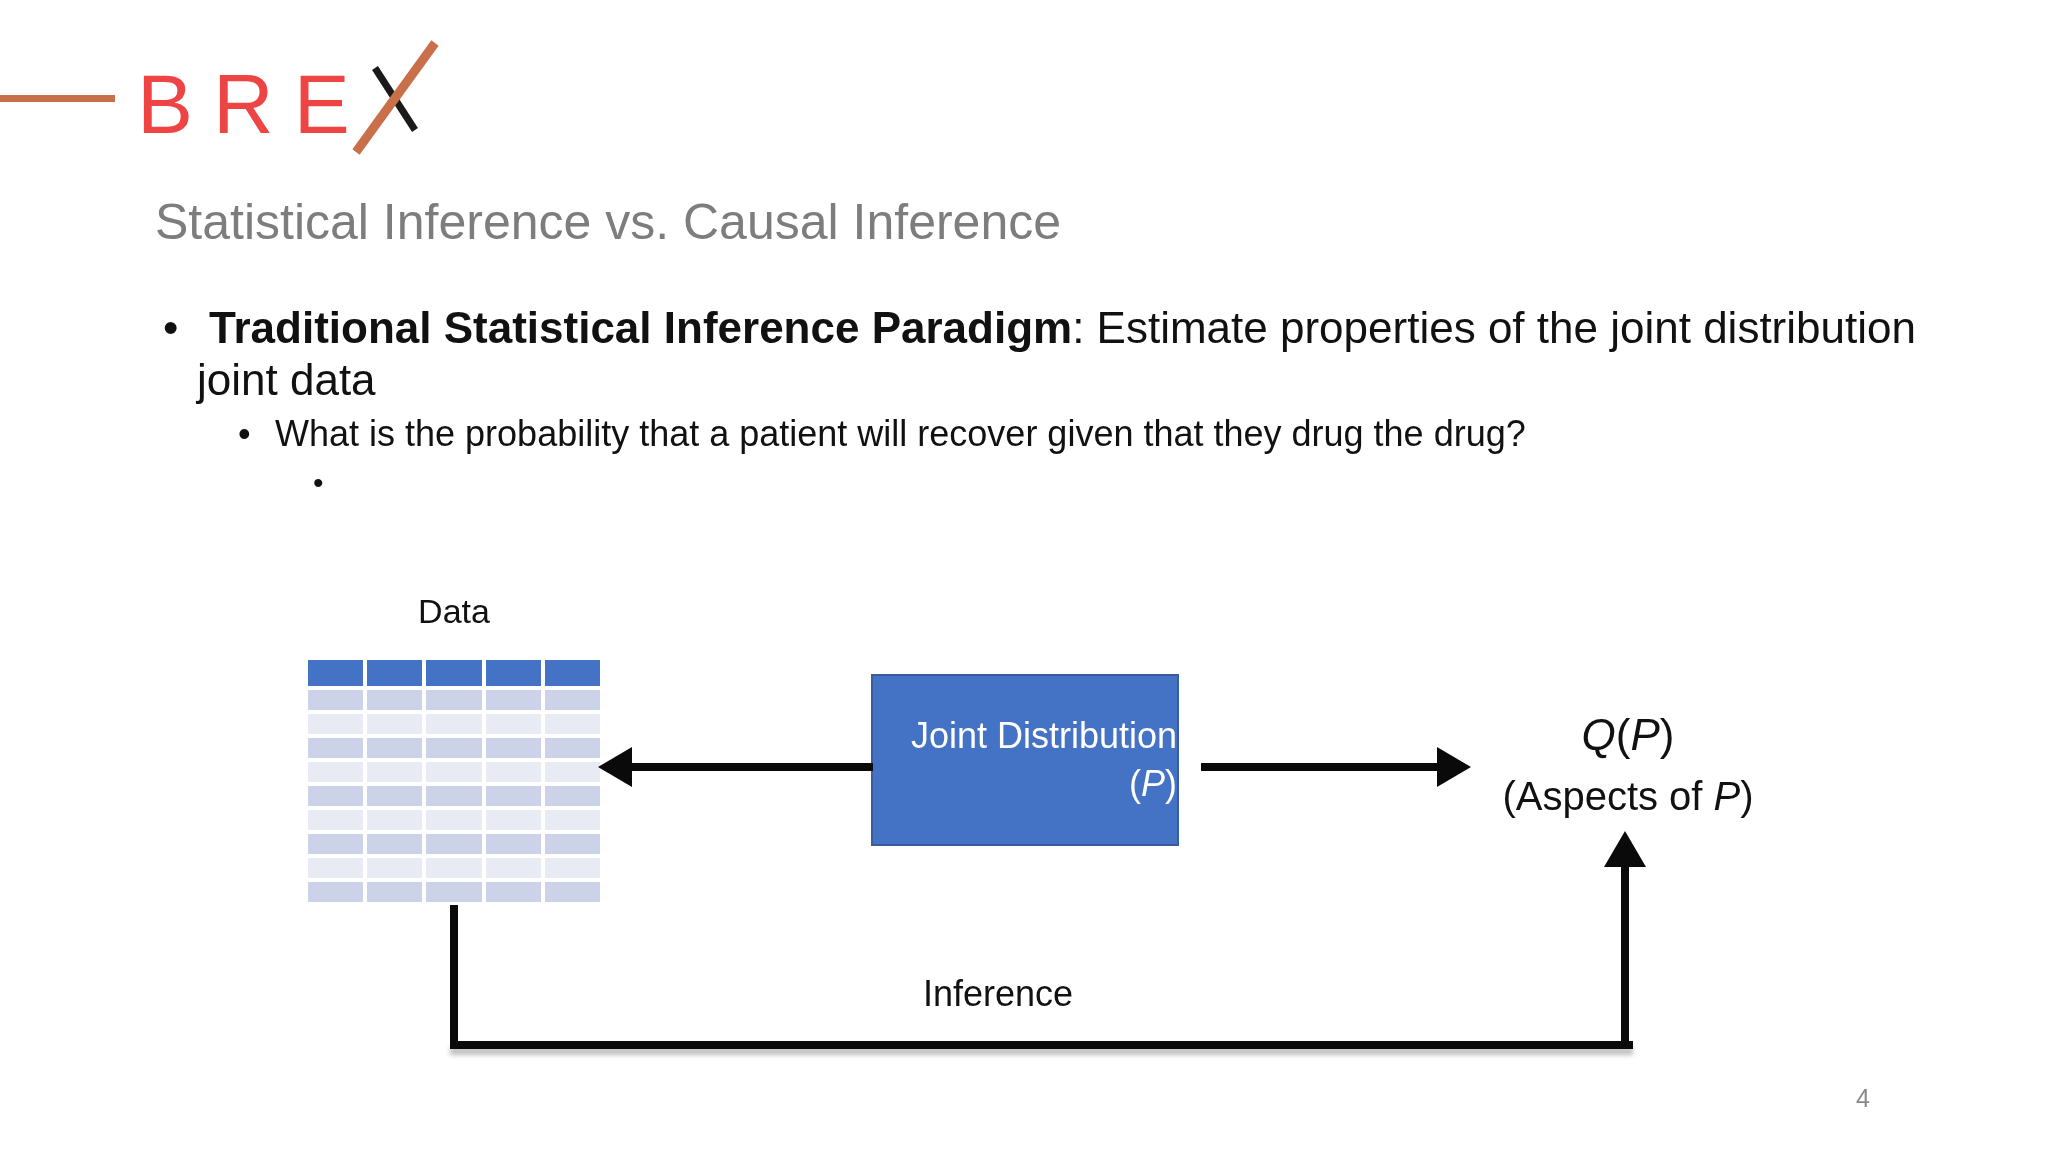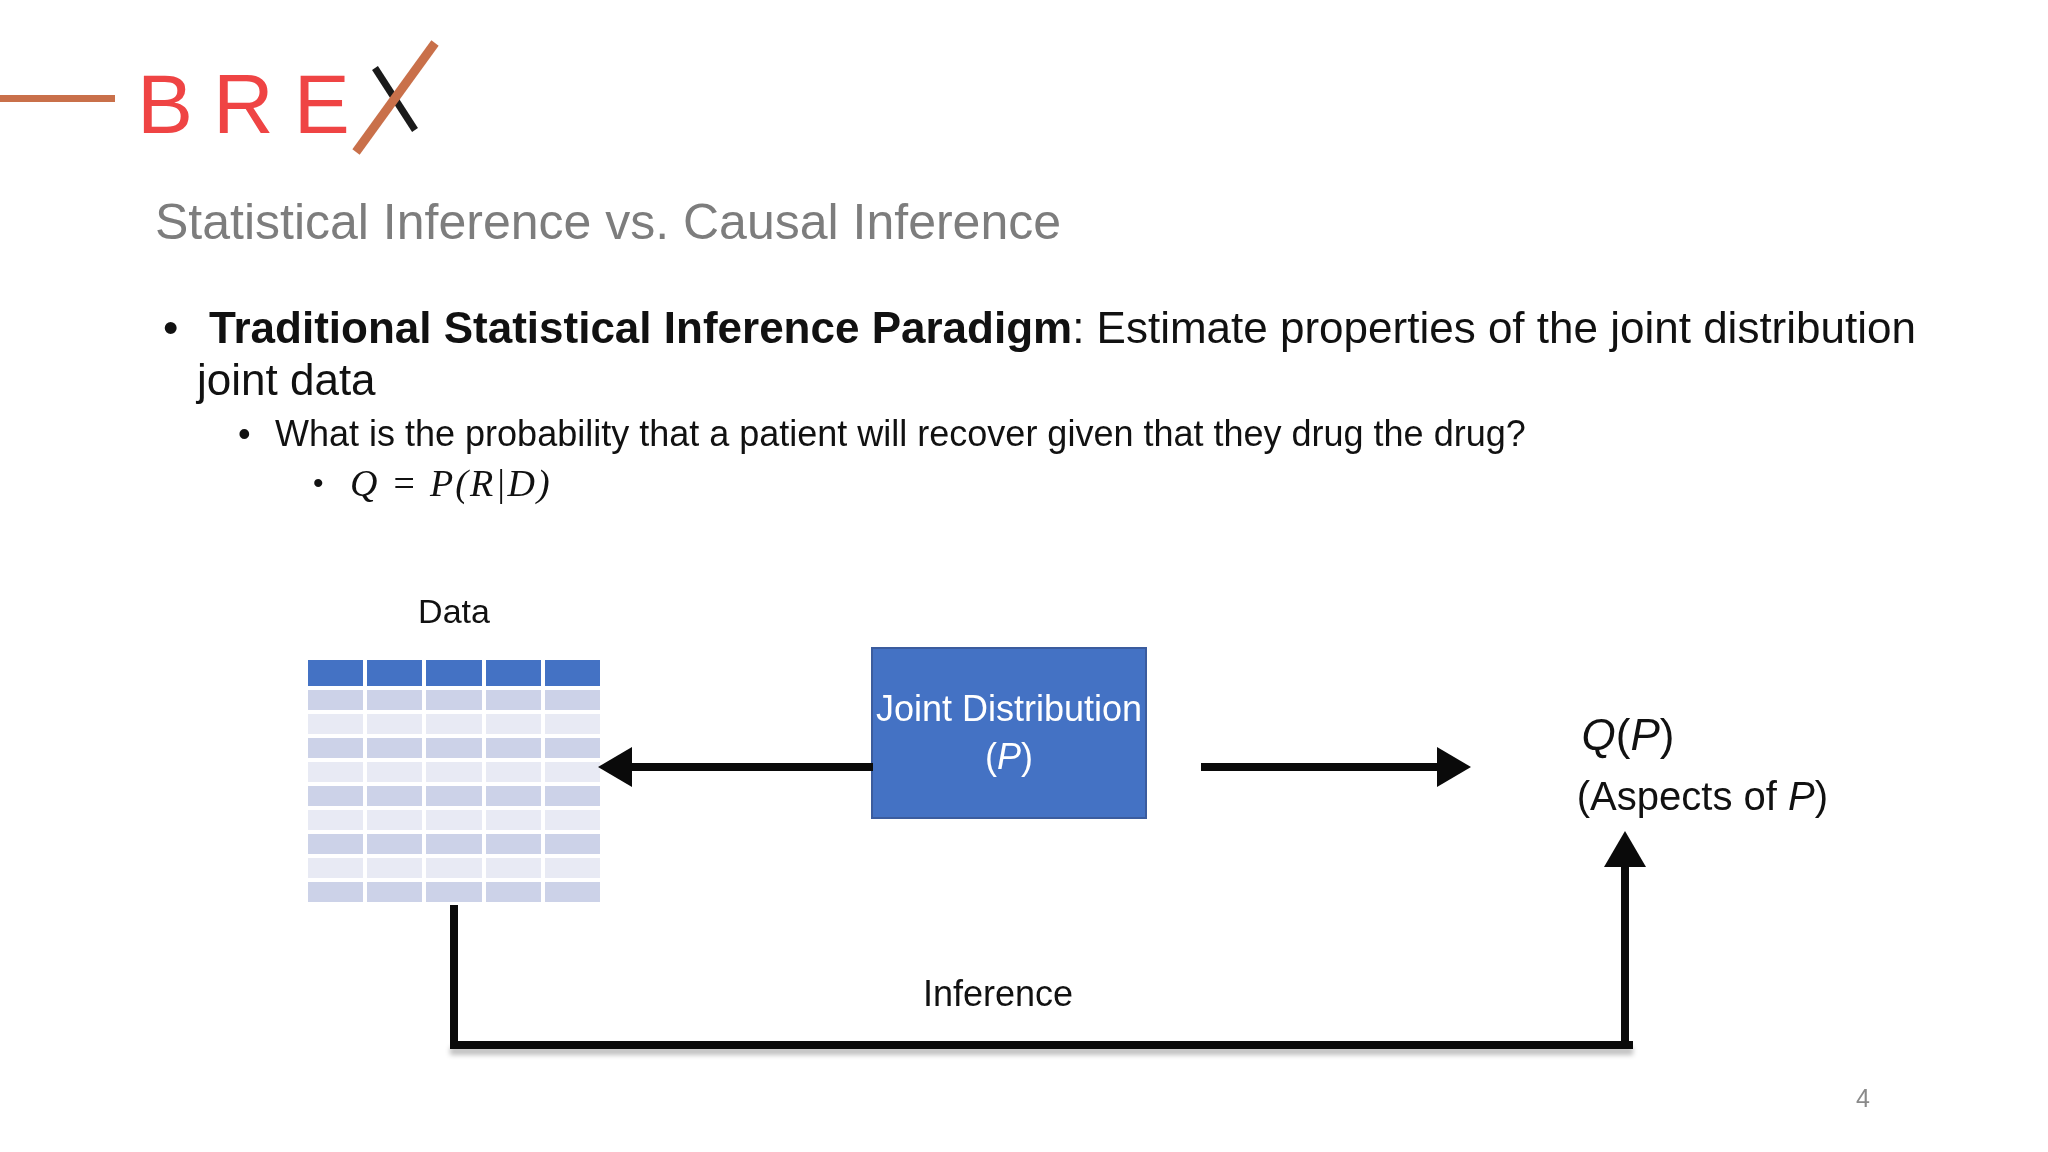--- a/index.html
+++ b/index.html
@@ -44,23 +44,23 @@
   .trow:first-child{margin-top:0;}
   .tcell{flex:1;}
   .thead{height:26px;}
   .thead .tcell{background:var(--accent-blue,#4472C4);}
   .tdark{height:20px;}
   .tdark .tcell{background:var(--row-dark,#CCD2E8);}
   .tlight{height:20px;}
   .tlight .tcell{background:var(--row-light,#E8EAF4);}
 
   .jd-box{
-    left:871px;top:647px;width:276px;height:172px;
+    left:871px;top:674px;width:308px;height:172px;
     background:var(--accent-blue,#4472C4);border:2px solid var(--box-border,#3B5C9E);
-    box-sizing:border-box;display:flex;flex-direction:column;align-items:center;justify-content:center;
+    box-sizing:border-box;display:flex;flex-direction:column;align-items:flex-end;justify-content:center;
     color:#fff;font-size:36px;line-height:48px;text-align:center;
   }
 
   .line{background:var(--arrow-black,#0a0a0a);}
   .h-line{height:8px;}
   .v-line{width:8px;}
   .tri{width:0;height:0;}
   .tri-left{border-top:20px solid transparent;border-bottom:20px solid transparent;border-right:34px solid var(--arrow-black,#0a0a0a);}
   .tri-right{border-top:20px solid transparent;border-bottom:20px solid transparent;border-left:34px solid var(--arrow-black,#0a0a0a);}
   .tri-up{border-left:21px solid transparent;border-right:21px solid transparent;border-bottom:36px solid var(--arrow-black,#0a0a0a);}
@@ -70,21 +70,21 @@
   .arrow-right-line{left:1201px;top:763px;width:238px;}
   .arrow-right-head{left:1437px;top:747px;}
 
   .conn-down{left:450px;top:905px;height:144px;}
   .conn-bottom{left:450px;top:1041px;width:1183px;box-shadow:0 6px 5px rgba(0,0,0,0.25);}
   .conn-up{left:1621px;top:866px;height:183px;}
   .conn-up-head{left:1604px;top:831px;}
 
   .it{font-style:italic;}
   .q-line1{left:1428px;top:710px;width:400px;text-align:center;font-size:44px;line-height:50px;}
-  .q-line2{left:1428px;top:772px;width:400px;text-align:right;font-size:40px;line-height:48px;}
+  .q-line2{left:1428px;top:772px;width:400px;text-align:center;font-size:40px;line-height:48px;}
   .inference-label{left:923px;top:973px;width:200px;font-size:36px;}
 
   .page-number{left:1856px;top:1084px;width:60px;font-size:25px;color:var(--page-gray,#8a8a8a);}
 </style>
 </head>
 <body>
 
 <div class="slide">
 
   <div class="abs brand-line"></div>
@@ -106,21 +106,20 @@
     </span>
   </div>
 
   <div class="abs bullet b2">
     <span class="marker">•</span>
     <span class="txt">What is the probability that a patient will recover given that they drug the drug?</span>
   </div>
 
   <div class="abs bullet b3">
     <span class="marker">•</span>
-    <span class="txt formula">Q = P(R|D)</span>
   </div>
 
   <div class="abs data-label">Data</div>
 
   <div class="abs data-table">
       <div class="trow thead">
         <div class="tcell"></div>
         <div class="tcell"></div>
         <div class="tcell"></div>
         <div class="tcell"></div>

